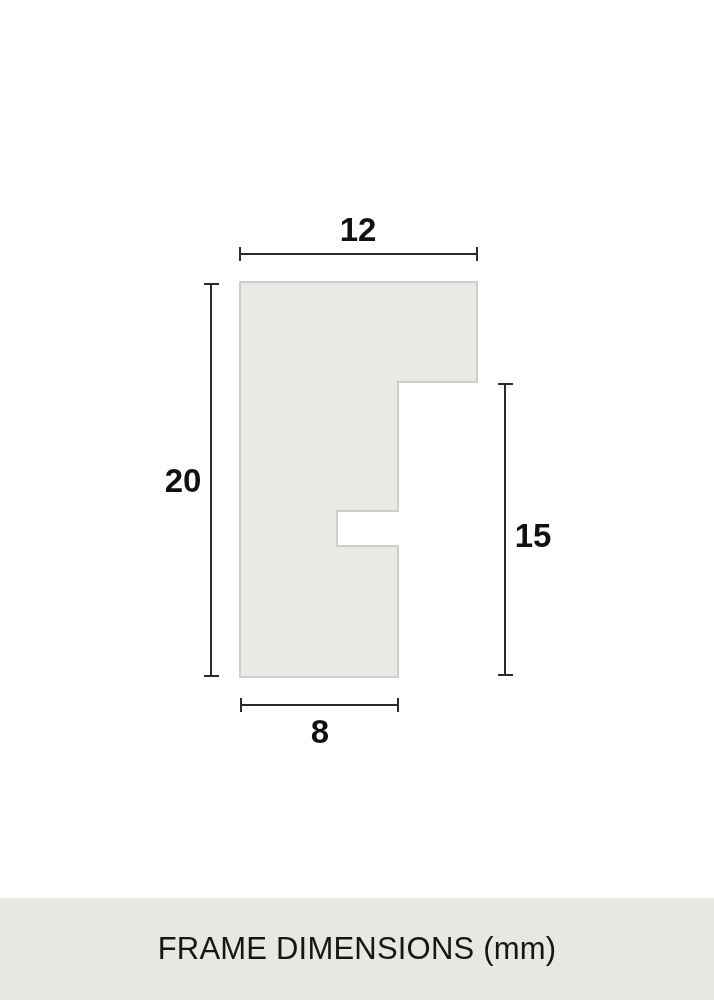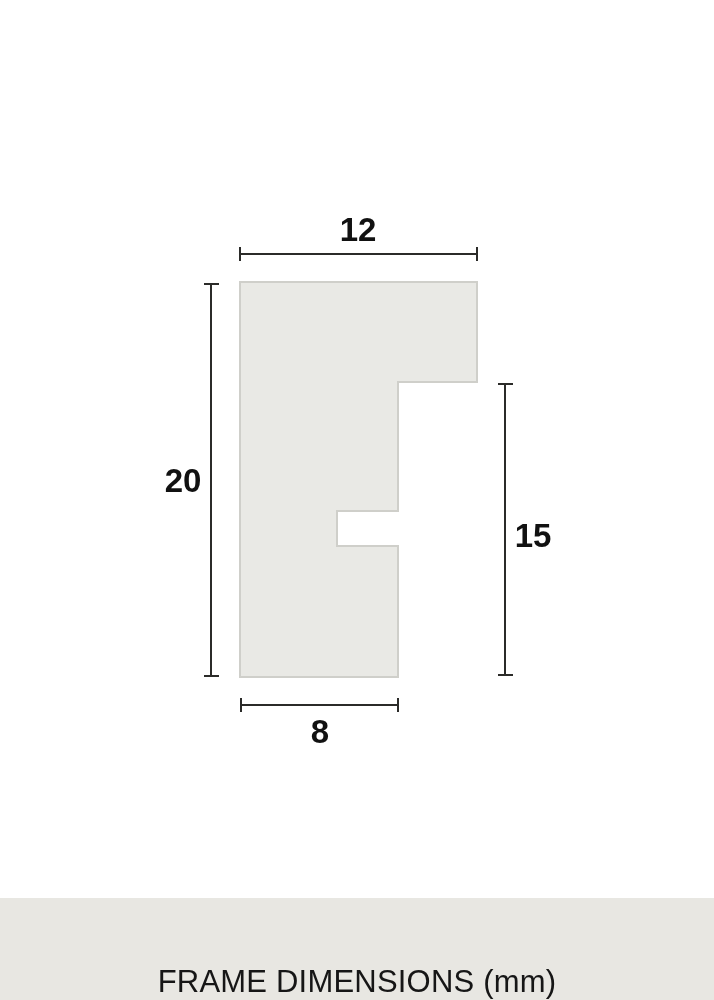--- a/index.html
+++ b/index.html
@@ -20,21 +20,21 @@
     font-size: 33px;
     text-anchor: middle;
   }
   .footer-bar {
     position: absolute;
     left: 0;
     top: 898px;
     width: 714px;
     height: 102px;
     display: flex;
-    align-items: flex-end;
+    align-items: center;
     justify-content: center;
   }
   .footer-bar span {
     font-size: 31px;
     font-weight: 400;
     letter-spacing: 0.2px;
     white-space: nowrap;
   }
 </style>
 </head>

